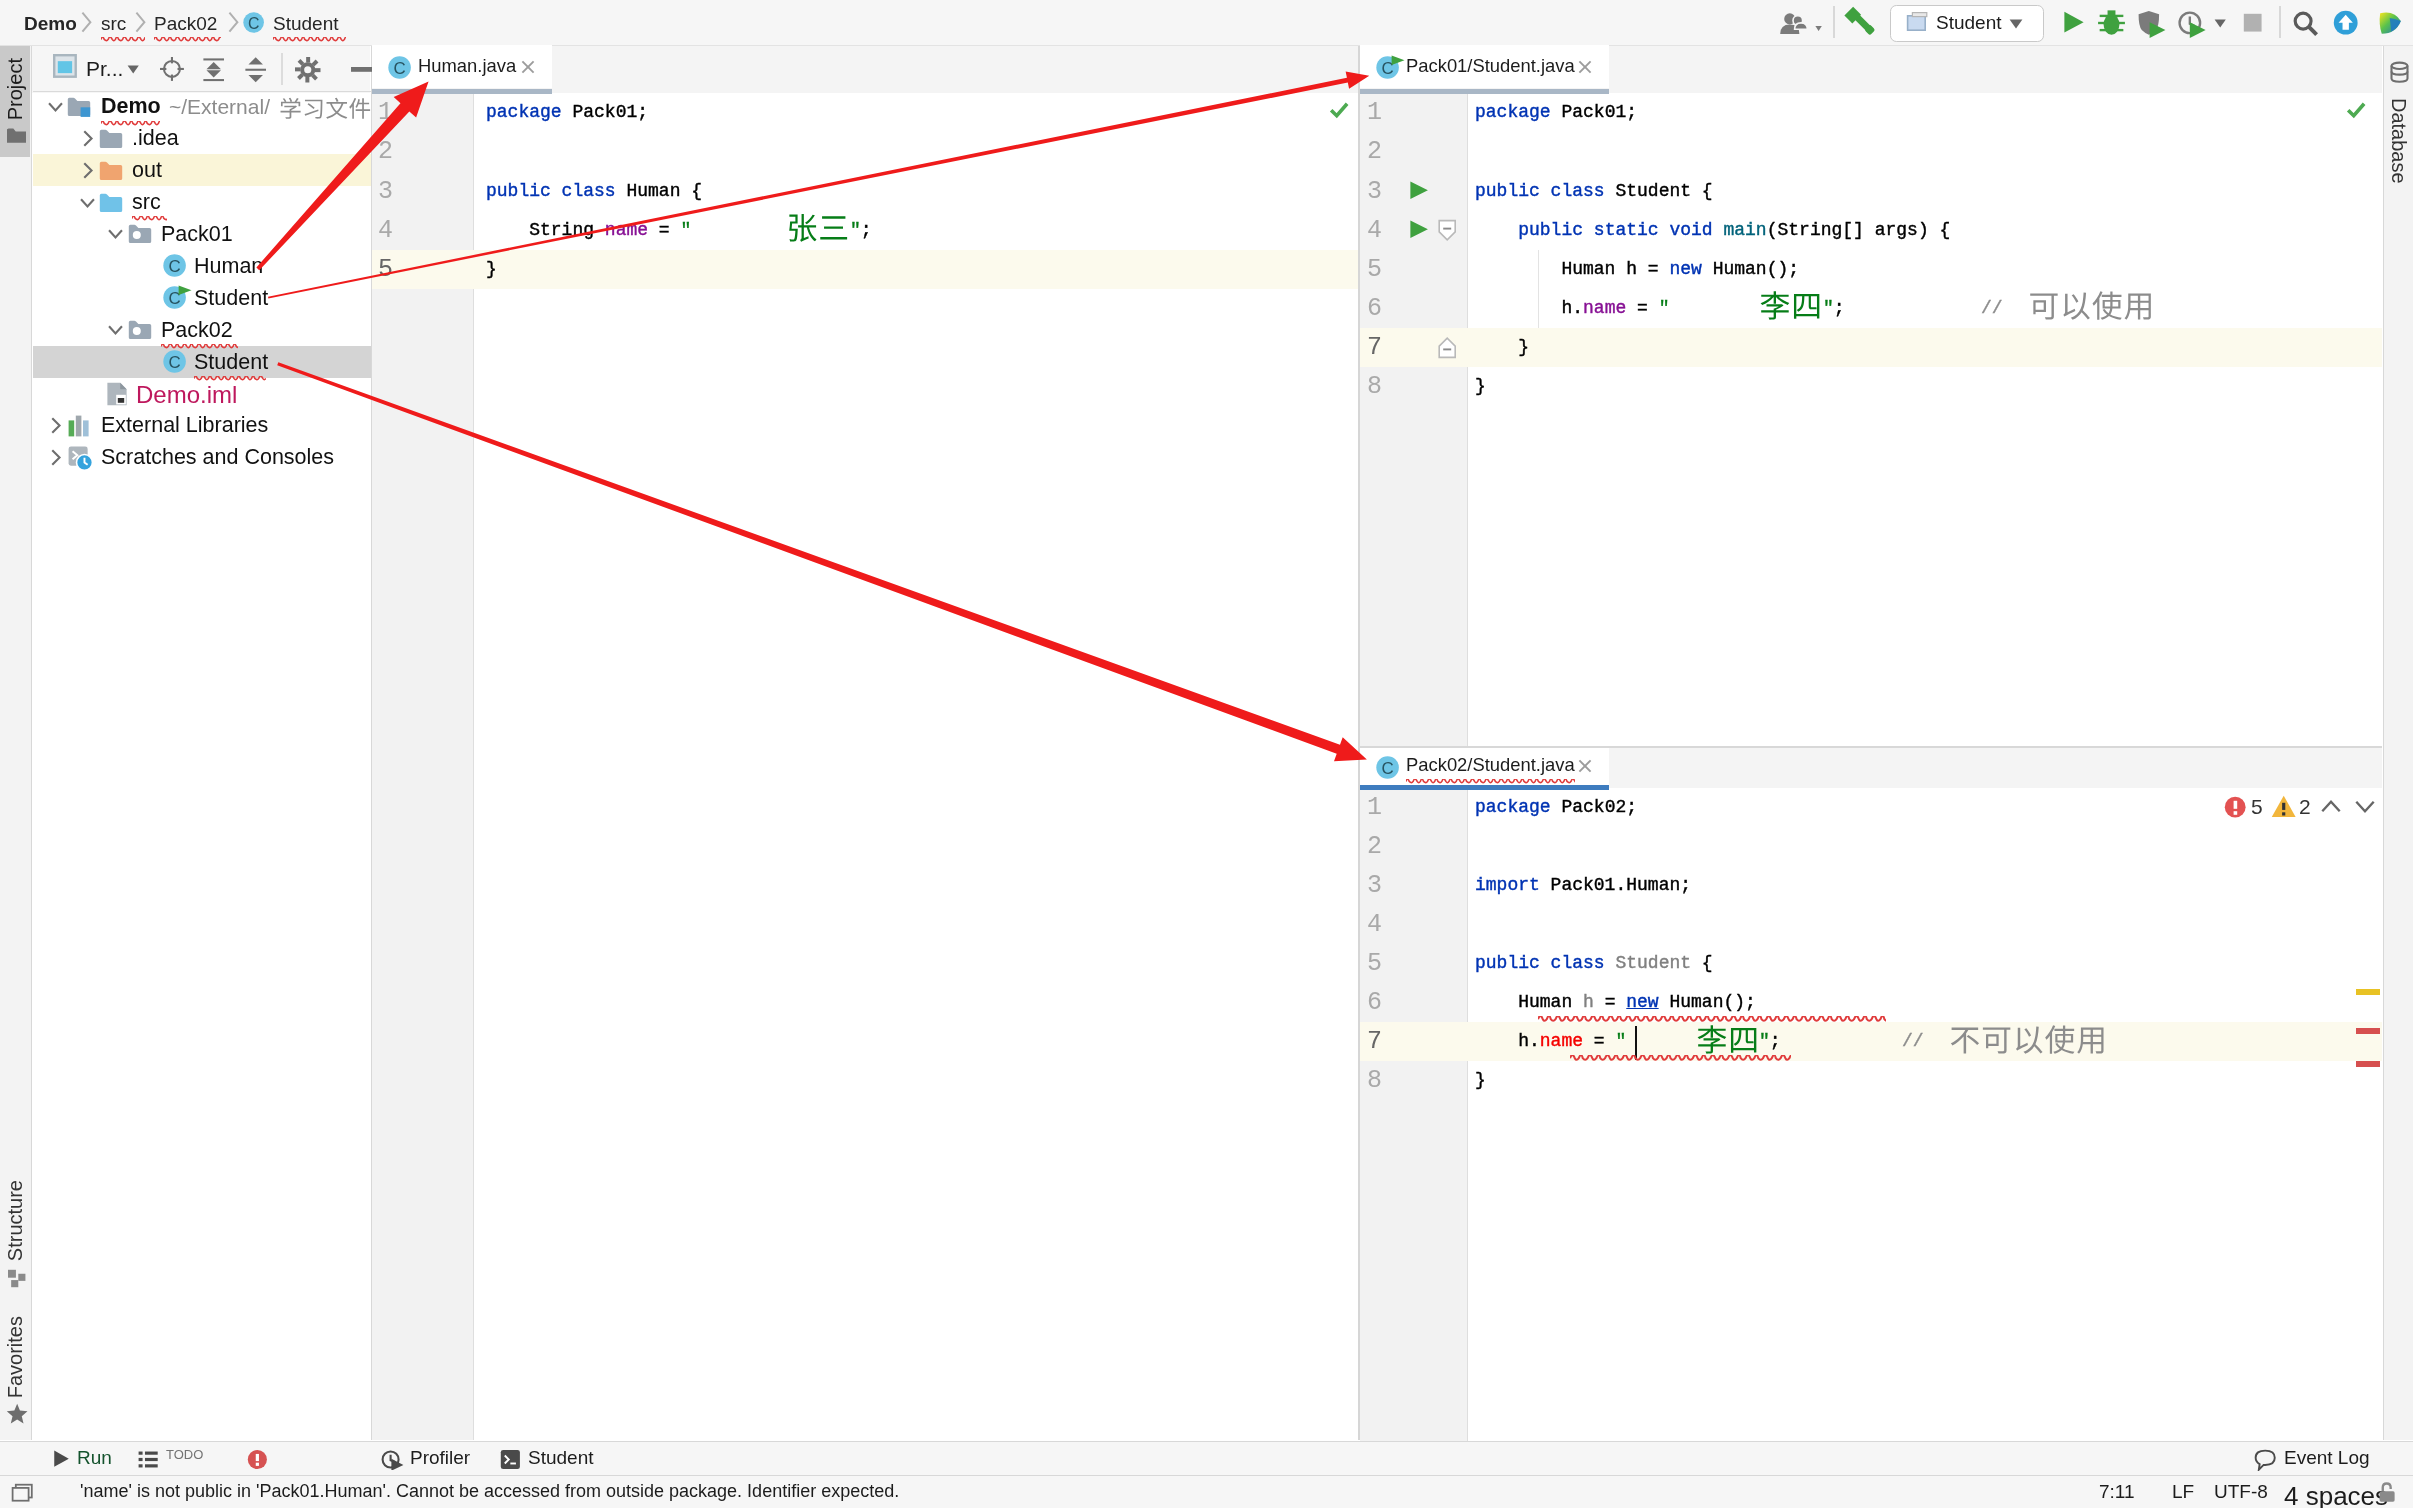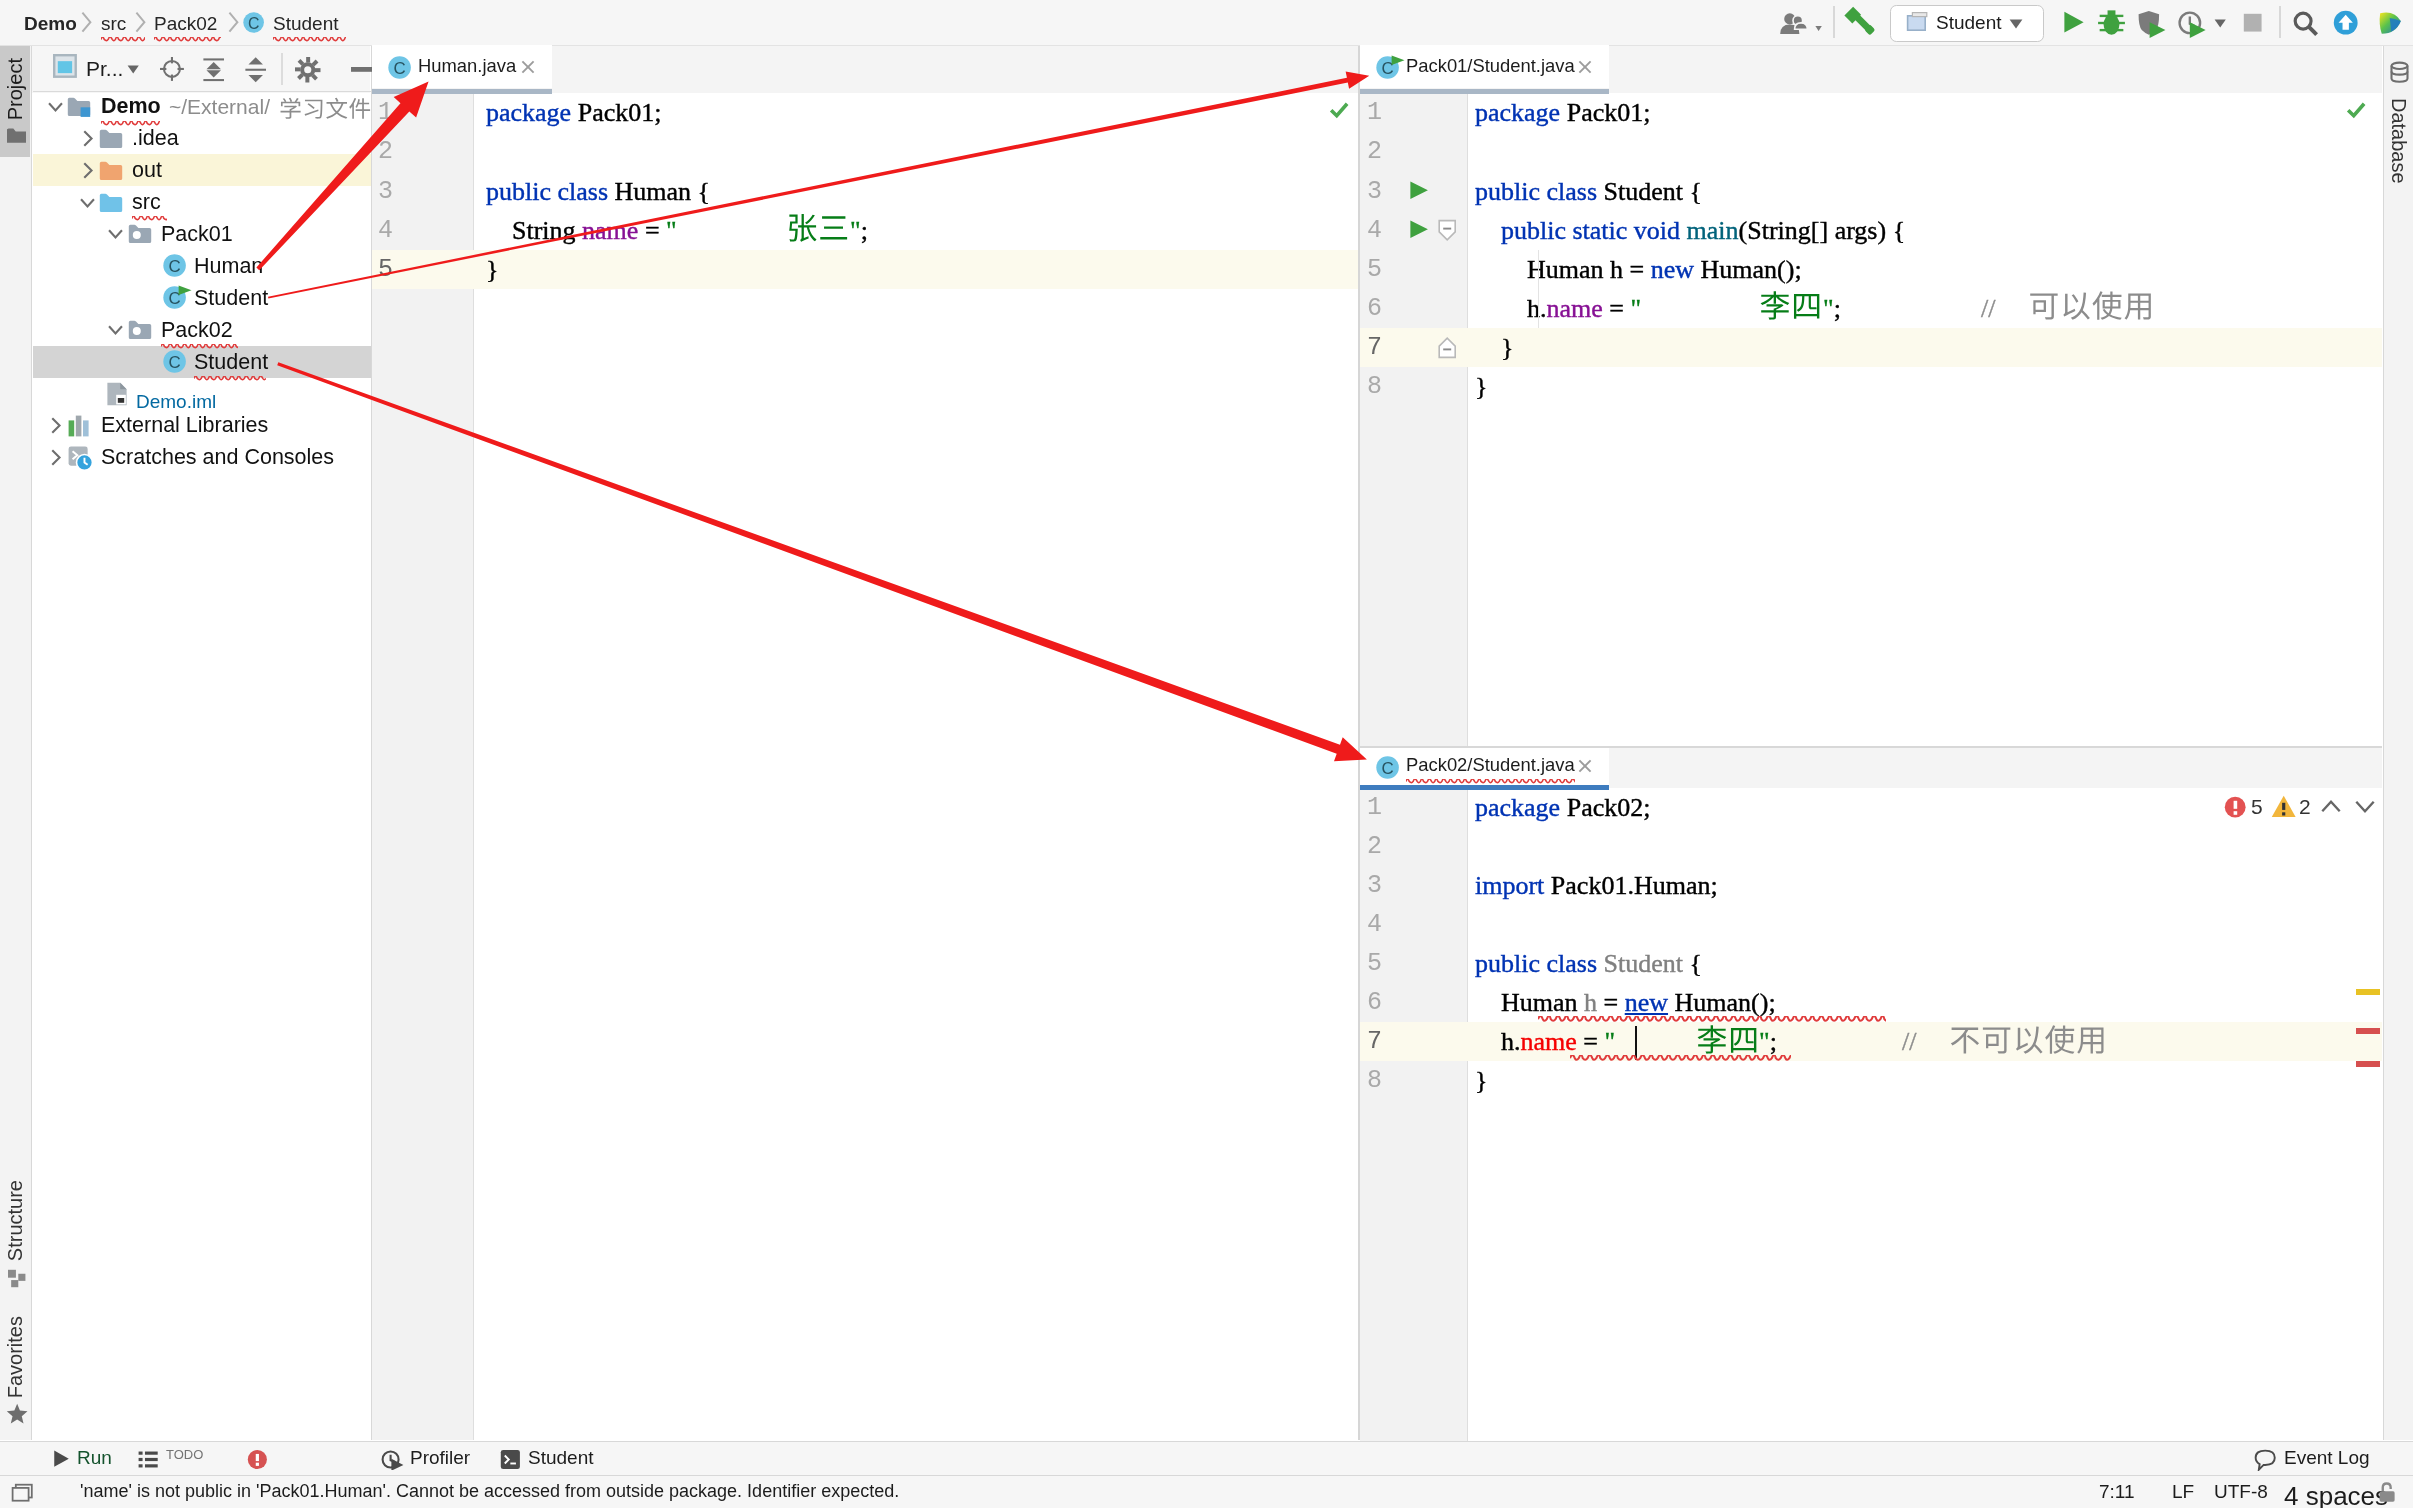--- a/index.html
+++ b/index.html
@@ -1,17 +1,17 @@
 <!DOCTYPE html>
 <html style="font-size:12.8px"><head><meta charset="utf-8"><style>
 html,body{margin:0;padding:0}
 body{width:2413px;height:1508px;position:relative;overflow:hidden;background:#fff;
  font-family:"Liberation Sans",sans-serif;-webkit-font-smoothing:antialiased}
 .abs{position:absolute}
-.code{position:absolute;font-family:Liberation Serif, serif;font-size:26px;line-height:39px;white-space:pre;color:#000;-webkit-text-stroke:0.4px}
+.code{position:absolute;font-family:Liberation Mono, monospace;font-size:18px;line-height:39px;white-space:pre;color:#000;-webkit-text-stroke:0.4px}
 .ln{position:absolute;font-family:"Liberation Mono",monospace;font-size:25px;line-height:39px;color:#a9a9a9;text-align:right;width:32px;white-space:pre}
 .vtext{writing-mode:vertical-rl;transform:rotate(180deg);font-size:20px;color:#333}
 .vtext2{writing-mode:vertical-rl;font-size:20px;color:#333}
 svg{display:block}
 </style></head><body>
 
 <div class="abs" style="left:0;top:0;width:2413px;height:45px;background:#f6f6f6"></div>
 <div class="abs" style="left:0;top:45px;width:32px;height:1395px;background:#f3f3f3;border-right:1.6px solid #d8d8d8;box-sizing:border-box"></div>
 <div class="abs" style="left:2383px;top:45px;width:30px;height:1395px;background:#f3f3f3;border-left:1.6px solid #d8d8d8;box-sizing:border-box"></div>
 <div class="abs" style="left:32px;top:45px;width:340px;height:1395px;background:#fff;border-right:1.6px solid #d8d8d8;box-sizing:border-box"></div>
@@ -291,21 +291,21 @@
 <div class="abs" style="left:194px;top:350px;font-size:21.5px;color:#111">Student</div>
 <svg style="position:absolute;left:194px;top:376px" width="72" height="6.4" viewBox="0 0 90 8">
     <path d="M0,3 Q2,-3 4,3 Q7,6 9,3 Q11,-3 14,3 Q16,6 18,3 Q20,-3 22,3 Q25,6 27,3 Q29,-3 32,3 Q34,6 36,3 Q38,-3 40,3 Q43,6 45,3 Q47,-3 50,3 Q52,6 54,3 Q56,-3 58,3 Q61,6 63,3 Q65,-3 68,3 Q70,6 72,3 Q74,-3 76,3 Q79,6 81,3 Q83,-3 86,3 Q88,6 90,3" fill="none" stroke="#e03c3c" stroke-width="2.0"></path>
   </svg>
 <svg class="abs" style="left:105px;top:382px" width="24" height="24" viewBox="0 0 30 30">
     <path d="M3,1 L19,1 L27,9 L27,29 L3,29 Z" fill="#aeb6bd"></path>
     <path d="M19,1 L19,9 L27,9 Z" fill="#8d969e"></path>
     <rect x="14" y="16" width="12" height="12" fill="#fff"></rect>
     <rect x="16" y="20" width="8" height="6" fill="#333"></rect>
   </svg>
-<div class="abs" style="left:136px;top:391px;font-size:19px;color:#0369a1">Demo.iml</div>
+<div class="abs" style="left:136px;top:381px;font-size:24px;color:#be185d">Demo.iml</div>
 <svg class="abs" style="left:45px;top:415px" width="21" height="21" viewBox="0 0 26 26">
     <path d="M9,4 L18,13 L9,22" stroke="#6e6e6e" stroke-width="2.6" fill="none"></path>
   </svg>
 <svg class="abs" style="left:67px;top:414px" width="24" height="24" viewBox="0 0 30 30">
     <g>
       <rect x="2" y="8" width="7" height="20" fill="#56ab56"></rect>
       <rect x="11" y="2" width="7" height="26" fill="#9fa7ad"></rect>
       <rect x="20" y="8" width="7" height="20" fill="#9fc0d8"></rect>
     </g>
   </svg>

